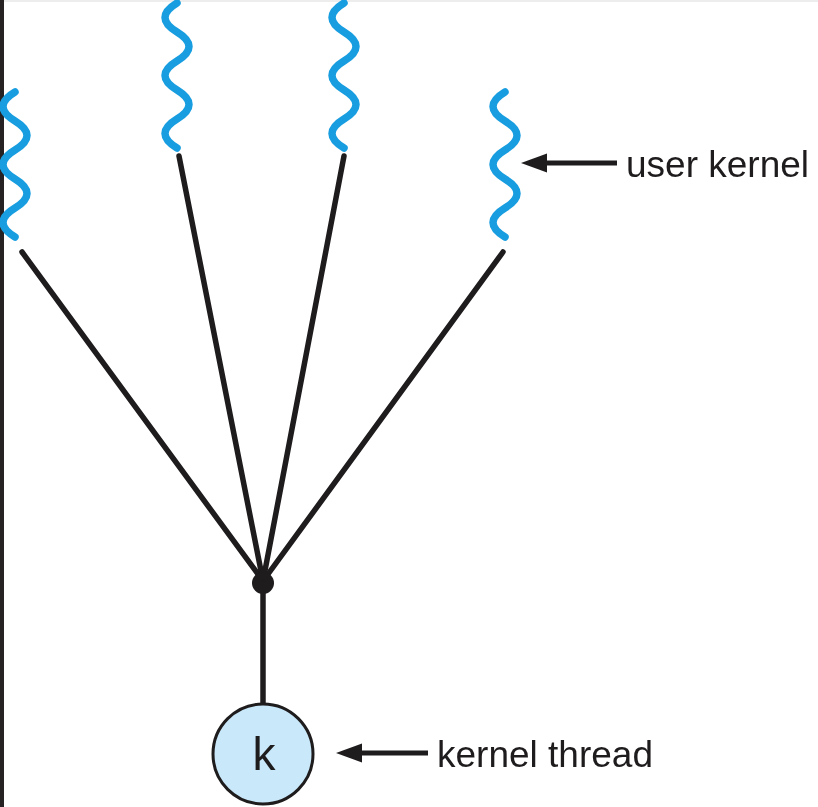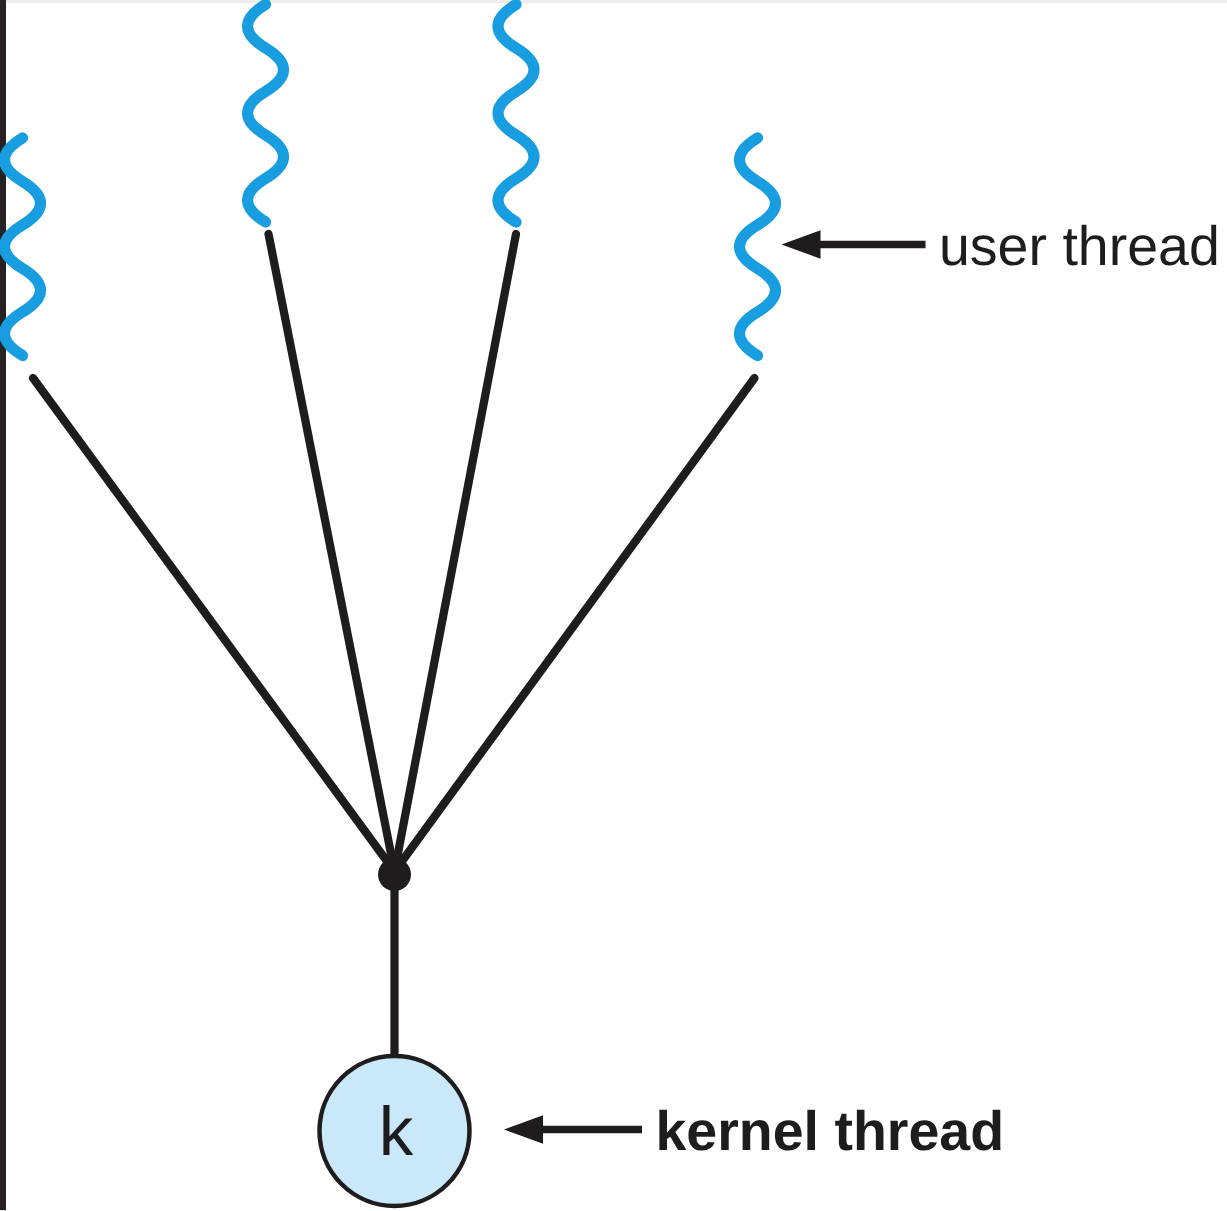--- a/index.html
+++ b/index.html
@@ -98,18 +98,18 @@
       <line class="arrow-shaft" x1="545" y1="163" x2="617" y2="163"></line>
       <polygon class="arrow-head" points="521,163 547,153.5 547,172.5"></polygon>
     </g>
 
     <g>
       <line class="arrow-shaft" x1="360" y1="753" x2="428" y2="753"></line>
       <polygon class="arrow-head" points="336,753 362,743.5 362,762.5"></polygon>
     </g>
   </svg>
 
-  <span class="label" style="left:626px;top:164px;">user thread</span>
+  <span class="label" style="left:626px;top:164px;">user kernel</span>
 
-  <span class="label" style="left:437px;top:754px;font-weight:bold;">kernel thread</span>
+  <span class="label" style="left:437px;top:754px;">kernel thread</span>
 
   <span class="k-label" style="left:264px;top:756px;">k</span>
 </div>
 
 </body></html>

